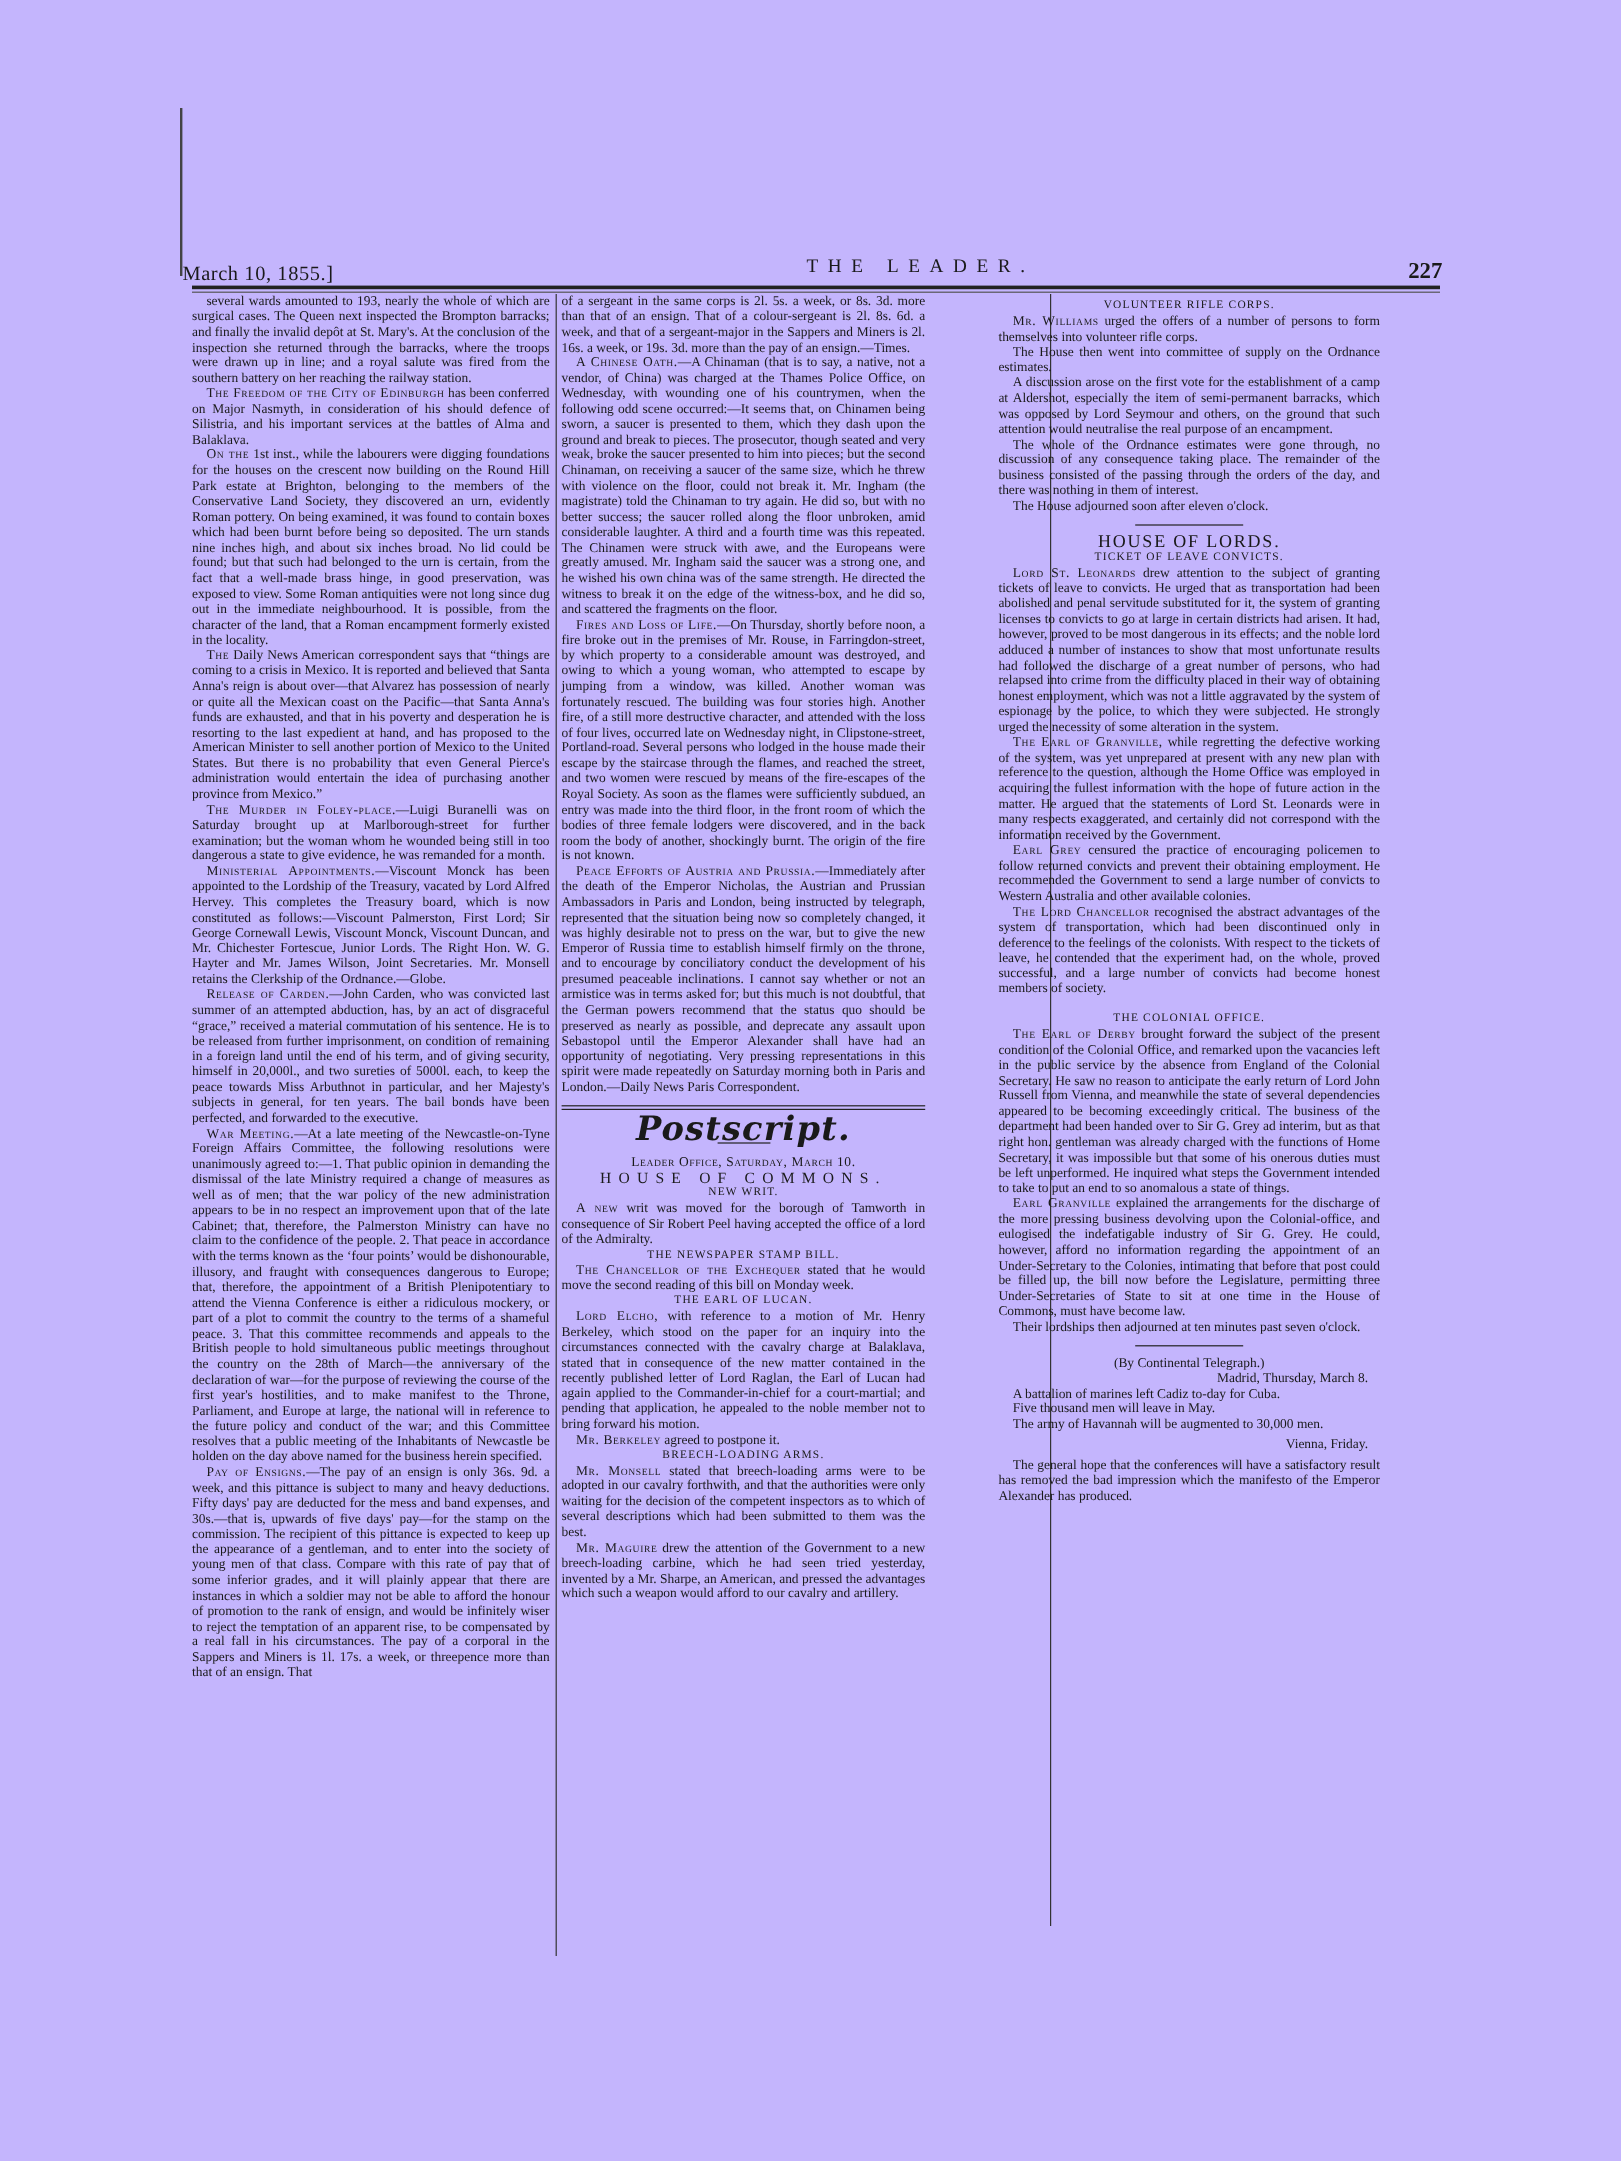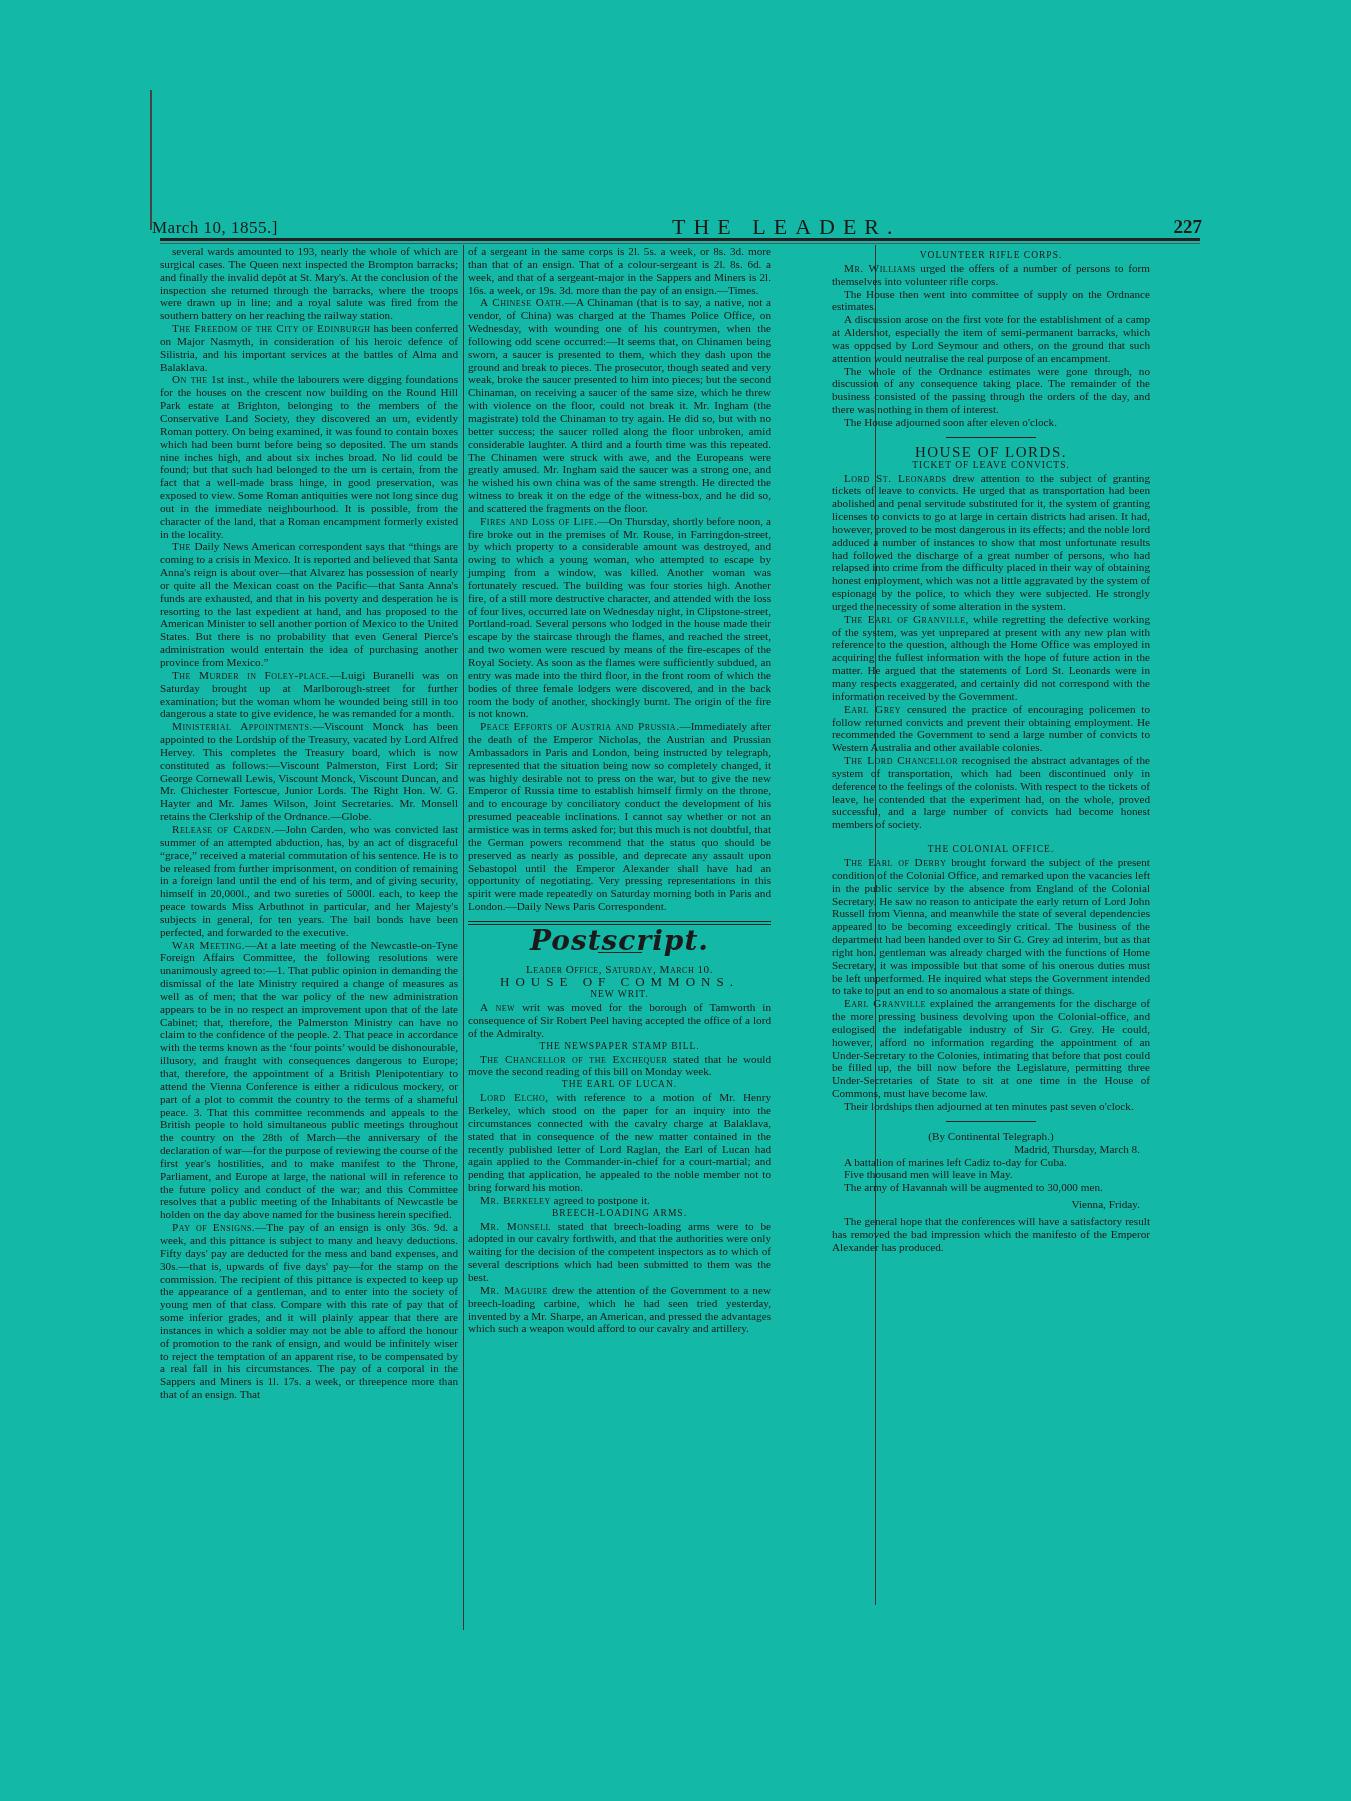--- a/index.html
+++ b/index.html
@@ -1,21 +1,21 @@
 <!DOCTYPE html>
 <html><head>
 <meta charset="utf-8">
 <style>
   html,body{margin:0;padding:0;background:#ffffff;}
   body{width:1351px;height:1801px;position:relative;overflow:hidden;font-family:"DejaVu Serif","Liberation Serif",serif;color:#1a1a1a;}
-  .page{position:absolute;left:0;top:0;width:1351px;height:1801px;background:#14b8a6;}
+  .page{position:absolute;left:0;top:0;width:1351px;height:1801px;background:#c4b5fd;}
   .left-rule{position:absolute;left:150px;top:90px;width:2px;height:140px;background:#444;}
   .masthead{position:absolute;left:152px;top:212px;width:1050px;height:30px;}
   .mh-date{position:absolute;left:0;top:6px;font-size:17px;font-family:"Liberation Serif",serif;letter-spacing:0.5px;}
-  .mh-title{position:absolute;left:520px;top:2px;font-size:22px;font-family:"Liberation Serif",serif;letter-spacing:8px;}
+  .mh-title{position:absolute;left:520px;top:2px;font-size:16px;font-family:"Liberation Serif",serif;letter-spacing:8px;}
   .mh-page{position:absolute;right:0;top:4px;font-size:19px;font-family:"Liberation Serif",serif;font-weight:bold;}
   .rule-thick{position:absolute;left:160px;top:238px;width:1040px;height:3px;background:#222;}
   .rule-thin{position:absolute;left:160px;top:243px;width:1040px;height:1px;background:#555;}
   .col{position:absolute;top:245px;font-family:"Liberation Serif",serif;font-size:11.2px;line-height:12.85px;text-align:justify;hyphens:auto;}
   .col1{left:160px;width:298px;}
   .col2{left:468px;width:303px;}
   .col3{left:832px;width:318px;}
   .vrule{position:absolute;top:245px;width:1px;background:#333;}
   .vr1{left:463px;height:1385px;}
   .vr2{left:875px;height:1360px;}
@@ -44,21 +44,21 @@
     <span class="mh-page">227</span>
   </div>
   <div class="rule-thick"></div>
   <div class="rule-thin"></div>
 
   <div class="vrule vr1"></div>
   <div class="vrule vr2"></div>
 
   <div class="col col1">
     <p><span>several wards amounted to 193, nearly the whole of which are surgical cases. The Queen next inspected the Brompton barracks; and finally the invalid depôt at St. Mary's. At the conclusion of the inspection she returned through the barracks, where the troops were drawn up in line; and a royal salute was fired from the southern battery on her reaching the railway station.</span></p>
-    <p><span class="sc">The Freedom of the City of Edinburgh</span><span> has been conferred on Major Nasmyth, in consideration of his heroic defence of Silistria, and his important services at the battles of Alma and Balaklava.</span></p>
+    <p><span class="sc">The Freedom of the City of Edinburgh</span><span> has been conferred on Major Nasmyth, in consideration of his should defence of Silistria, and his important services at the battles of Alma and Balaklava.</span></p>
     <p><span class="sc">On the</span><span> 1st inst., while the labourers were digging foundations for the houses on the crescent now building on the Round Hill Park estate at Brighton, belonging to the members of the Conservative Land Society, they discovered an urn, evidently Roman pottery. On being examined, it was found to contain boxes which had been burnt before being so deposited. The urn stands nine inches high, and about six inches broad. No lid could be found; but that such had belonged to the urn is certain, from the fact that a well-made brass hinge, in good preservation, was exposed to view. Some Roman antiquities were not long since dug out in the immediate neighbourhood. It is possible, from the character of the land, that a Roman encampment formerly existed in the locality.</span></p>
     <p><span class="sc">The</span><span> Daily News American correspondent says that “things are coming to a crisis in Mexico. It is reported and believed that Santa Anna's reign is about over—that Alvarez has possession of nearly or quite all the Mexican coast on the Pacific—that Santa Anna's funds are exhausted, and that in his poverty and desperation he is resorting to the last expedient at hand, and has proposed to the American Minister to sell another portion of Mexico to the United States. But there is no probability that even General Pierce's administration would entertain the idea of purchasing another province from Mexico.”</span></p>
     <p><span class="sc">The Murder in Foley-place.</span><span>—Luigi Buranelli was on Saturday brought up at Marlborough-street for further examination; but the woman whom he wounded being still in too dangerous a state to give evidence, he was remanded for a month.</span></p>
     <p><span class="sc">Ministerial Appointments.</span><span>—Viscount Monck has been appointed to the Lordship of the Treasury, vacated by Lord Alfred Hervey. This completes the Treasury board, which is now constituted as follows:—Viscount Palmerston, First Lord; Sir George Cornewall Lewis, Viscount Monck, Viscount Duncan, and Mr. Chichester Fortescue, Junior Lords. The Right Hon. W. G. Hayter and Mr. James Wilson, Joint Secretaries. Mr. Monsell retains the Clerkship of the Ordnance.—Globe.</span></p>
     <p><span class="sc">Release of Carden.</span><span>—John Carden, who was convicted last summer of an attempted abduction, has, by an act of disgraceful “grace,” received a material commutation of his sentence. He is to be released from further imprisonment, on condition of remaining in a foreign land until the end of his term, and of giving security, himself in 20,000l., and two sureties of 5000l. each, to keep the peace towards Miss Arbuthnot in particular, and her Majesty's subjects in general, for ten years. The bail bonds have been perfected, and forwarded to the executive.</span></p>
     <p><span class="sc">War Meeting.</span><span>—At a late meeting of the Newcastle-on-Tyne Foreign Affairs Committee, the following resolutions were unanimously agreed to:—1. That public opinion in demanding the dismissal of the late Ministry required a change of measures as well as of men; that the war policy of the new administration appears to be in no respect an improvement upon that of the late Cabinet; that, therefore, the Palmerston Ministry can have no claim to the confidence of the people. 2. That peace in accordance with the terms known as the ‘four points’ would be dishonourable, illusory, and fraught with consequences dangerous to Europe; that, therefore, the appointment of a British Plenipotentiary to attend the Vienna Conference is either a ridiculous mockery, or part of a plot to commit the country to the terms of a shameful peace. 3. That this committee recommends and appeals to the British people to hold simultaneous public meetings throughout the country on the 28th of March—the anniversary of the declaration of war—for the purpose of reviewing the course of the first year's hostilities, and to make manifest to the Throne, Parliament, and Europe at large, the national will in reference to the future policy and conduct of the war; and this Committee resolves that a public meeting of the Inhabitants of Newcastle be holden on the day above named for the business herein specified.</span></p>
     <p><span class="sc">Pay of Ensigns.</span><span>—The pay of an ensign is only 36s. 9d. a week, and this pittance is subject to many and heavy deductions. Fifty days' pay are deducted for the mess and band expenses, and 30s.—that is, upwards of five days' pay—for the stamp on the commission. The recipient of this pittance is expected to keep up the appearance of a gentleman, and to enter into the society of young men of that class. Compare with this rate of pay that of some inferior grades, and it will plainly appear that there are instances in which a soldier may not be able to afford the honour of promotion to the rank of ensign, and would be infinitely wiser to reject the temptation of an apparent rise, to be compensated by a real fall in his circumstances. The pay of a corporal in the Sappers and Miners is 1l. 17s. a week, or threepence more than that of an ensign. That</span></p>
   </div>
 
   <div class="col col2">

